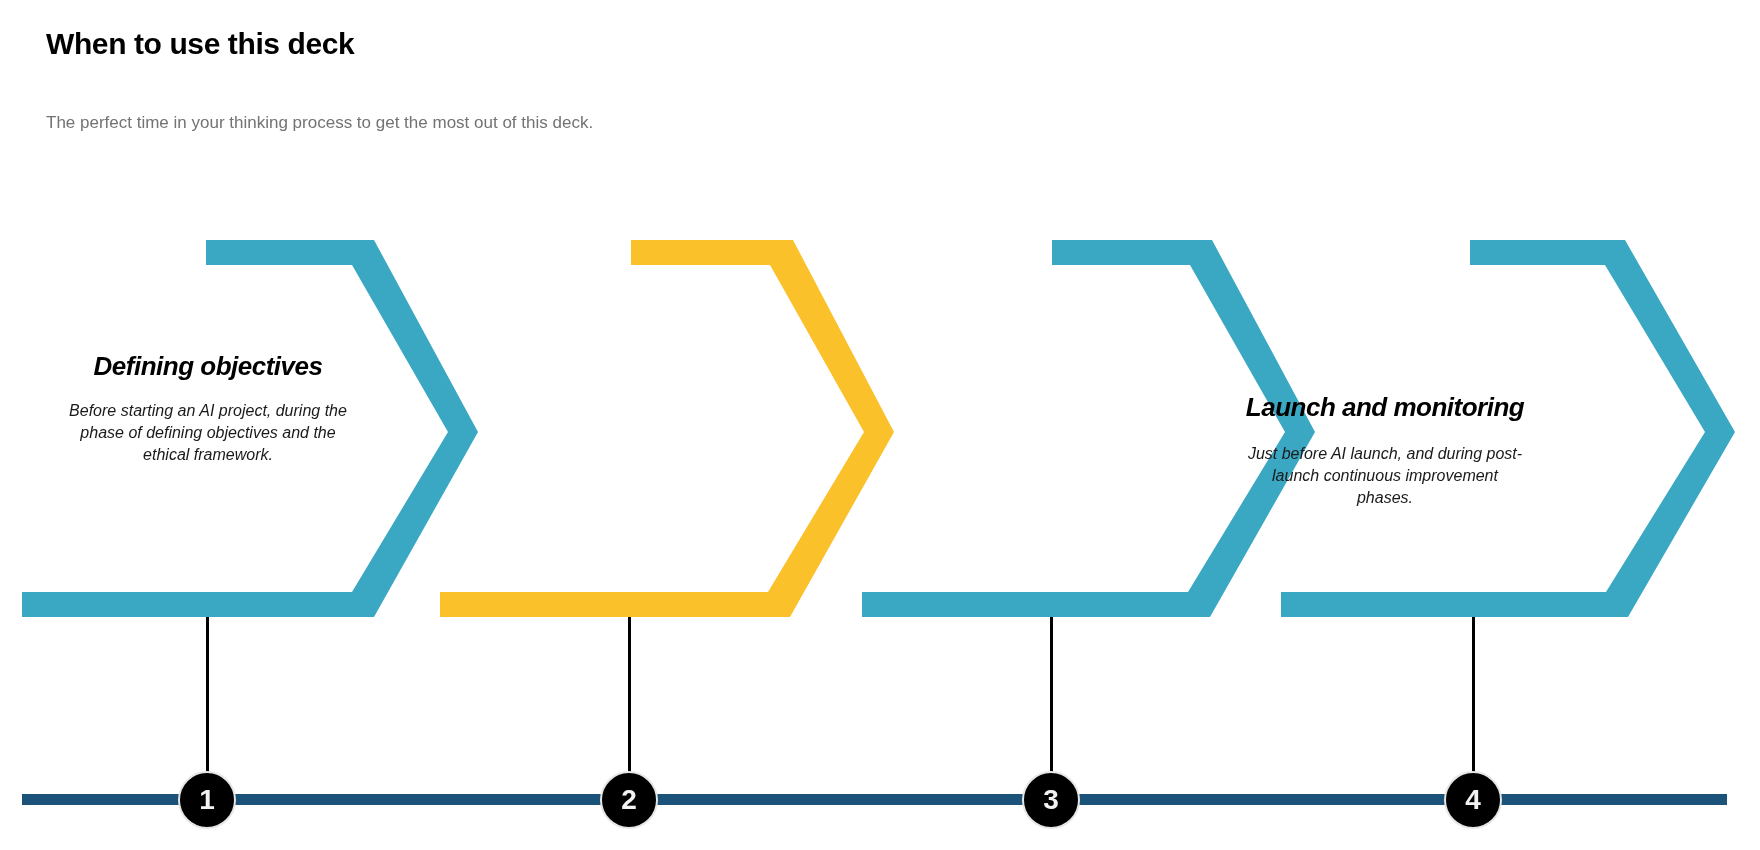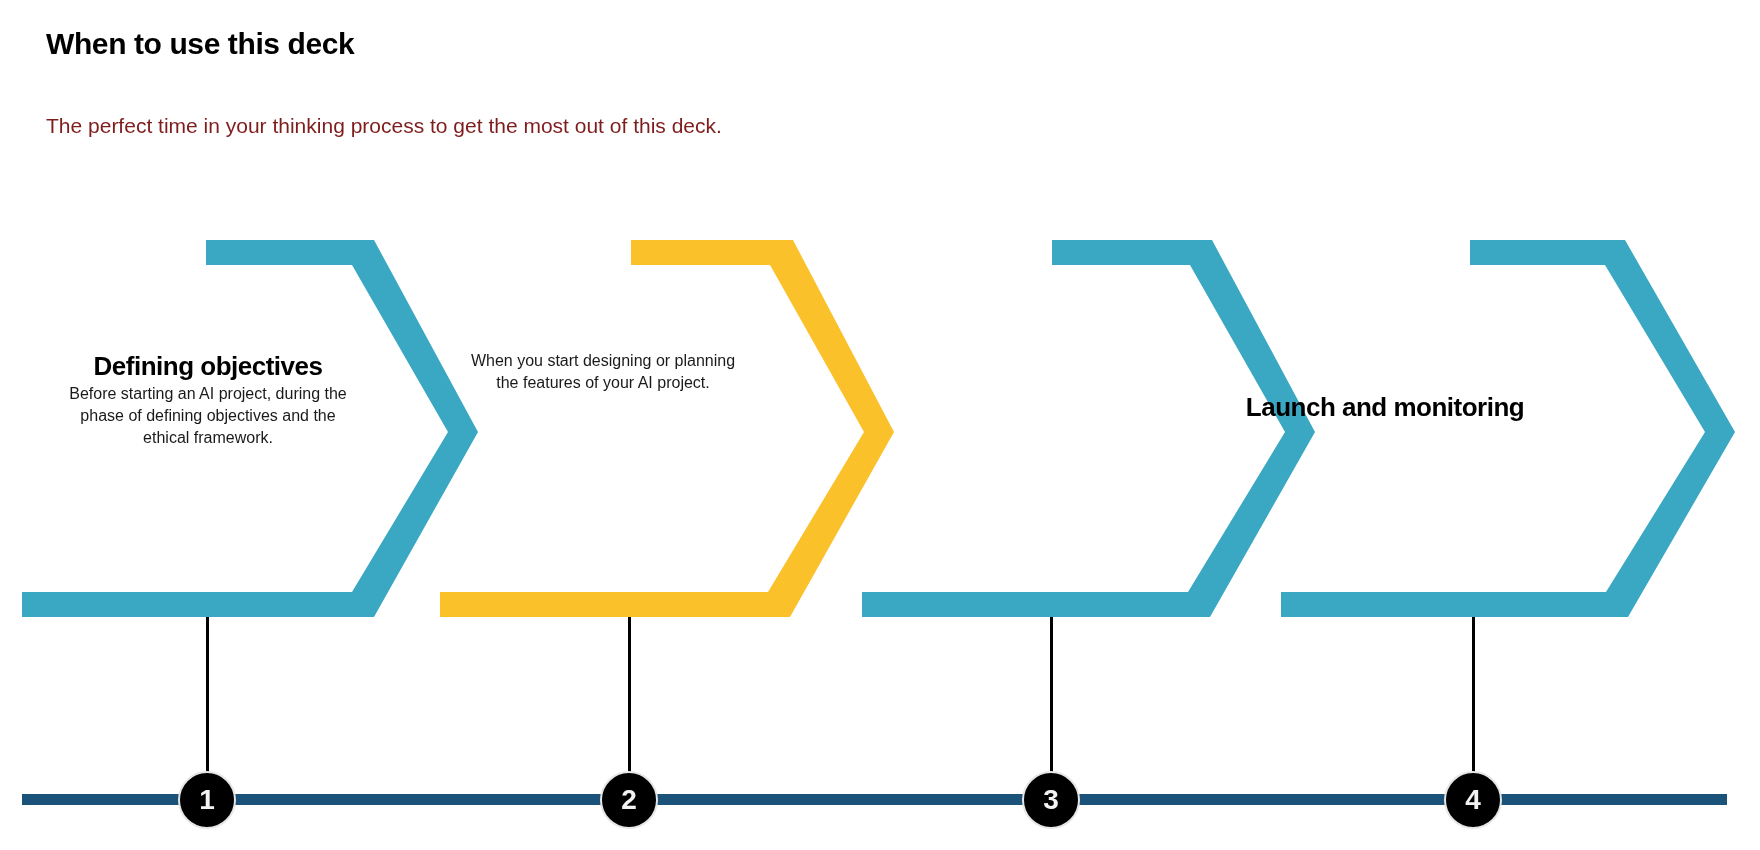--- a/index.html
+++ b/index.html
@@ -12,45 +12,46 @@
   #slide { position:relative; width:1760px; height:665px; background:#fff; }
 
   
   #page-title {
     position:absolute; left:46px; top:26px;
     font-size:30px; font-weight:bold; color:#000000;
     letter-spacing:-0.4px; line-height:1.2;
   }
   #page-subtitle {
     position:absolute; left:46px; top:112px;
-    font-size:21px; font-weight:normal; color:#7f1d1d;
+    font-size:17px; font-weight:normal; color:#737373;
     line-height:1.3;
   }
 
   
   #chevron-layer {
     position:absolute; left:0; top:0; width:1760px; height:850px;
     pointer-events:none;
   }
 
   .step-text {
     position:absolute;
     width:280px;
     text-align:center;
+    font-style:italic;
   }
   .step-heading {
     font-size:26px; font-weight:bold; color:#000;
     letter-spacing:-0.5px; line-height:1.25;
   }
   .step-body {
     font-size:16px; font-weight:normal; color:#1a1a1a;
     line-height:1.38;
   }
   
-  .step-text.normal .step-body { }
+  .step-text.normal .step-body { margin-top:17px; }
   
   .step-text.overlap { }
   .step-text.overlap .step-heading { position:absolute; left:0; top:0; width:280px; }
   .step-text.overlap .step-body { position:absolute; left:0; top:52px; width:280px; }
 
   
   .marker-stem {
     position:absolute; width:3px; background:#000000;
   }
   .marker-circle {
@@ -89,26 +90,26 @@
 
     <polygon fill="#3BA8C3" points="1470,240 1625,240 1735,432 1628,617 1281,617 1281,592 1606,592 1705,432 1605,265 1470,265"></polygon>
   </svg>
 
   <div class="step-text normal" style="left:68px;  top:350px;">
     <div class="step-heading">Defining objectives</div>
     <div class="step-body">Before starting an AI project, during the phase of defining objectives and the ethical framework.</div>
   </div>
 
   <div class="step-text normal" style="left:463px; top:350px;">
-    <div class="step-body">When you start designing or planning the features of your AI project.</div>
   </div>
 
 
   <div class="step-text overlap" style="left:1245px; top:350px; height:160px;margin-top:41px;">
     <div class="step-heading">Launch and monitoring</div>
+    <div class="step-body">Just before AI launch, and during post-launch continuous improvement phases.</div>
   </div>
 
   <div class="marker-stem" style="left:206px; top:617px; height:165px;"></div>
   <div class="marker-stem" style="left:628px; top:617px; height:165px;"></div>
   <div class="marker-stem" style="left:1050px; top:617px; height:165px;"></div>
   <div class="marker-stem" style="left:1472px; top:617px; height:165px;"></div>
 
   <div id="timeline-rule" style="left:22px; top:794px; width:1705px;"></div>
 
   <div class="marker-circle" style="left:178px; top:771px;">

